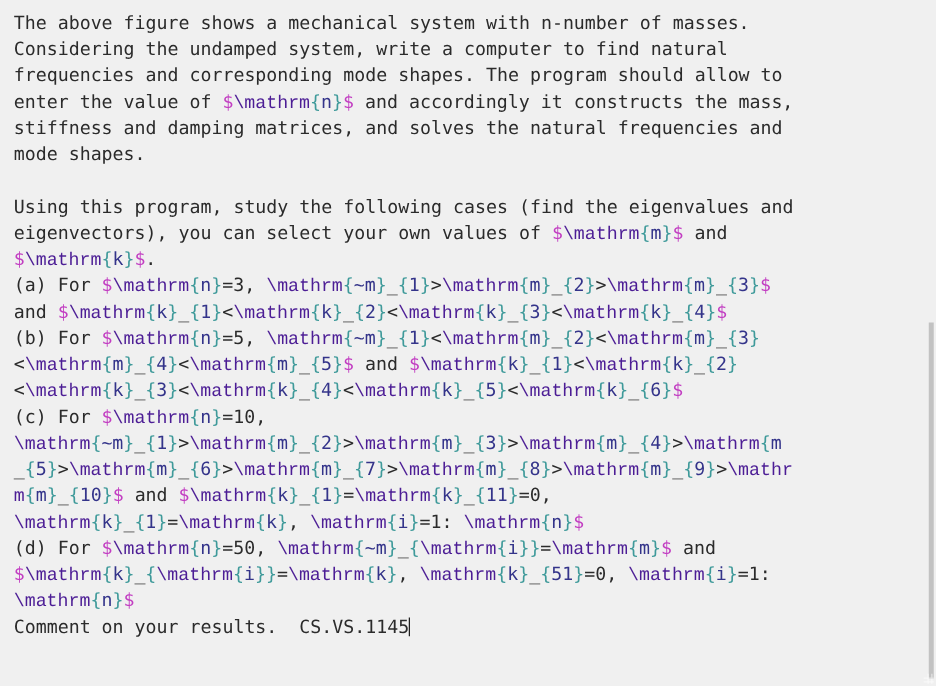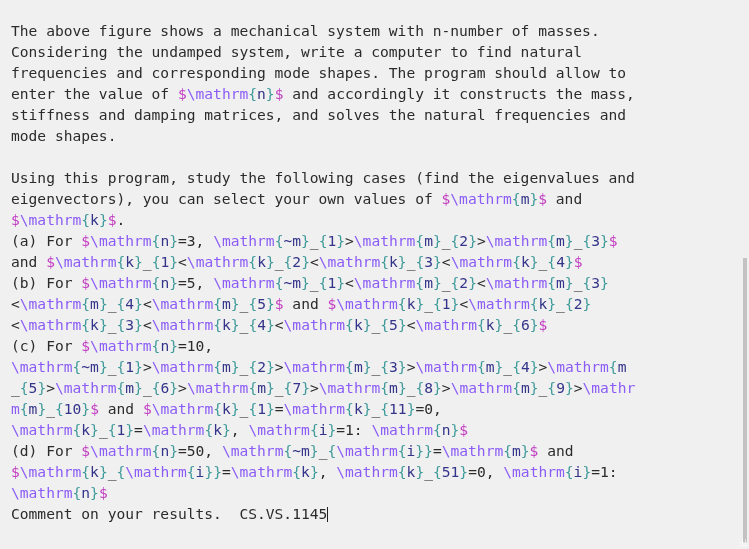--- a/index.html
+++ b/index.html
@@ -22,30 +22,29 @@
     padding: 8px 0 0 11px;
     overflow: hidden;
   }
   #code {
     font-family: "DejaVu Sans Mono", "Liberation Mono", monospace;
     font-size: 14.6px;
     line-height: 21px;
     color: #262626;
     white-space: pre;
     letter-spacing: 0px;
-    margin-top: 12px;
     -webkit-font-smoothing: antialiased;
   }
   .ln { display: block; height: 21px; }
   .ln.blank { height: 21px; }
 
   
   .t-text  { color: #2b2b2b; }
   .t-dollar{ color: #c23ec2; }
-  .t-cmd   { color: #8b5cf6; }
+  .t-cmd   { color: #4c1d95; font-family: Liberation Mono, monospace; }
   .t-brace { color: #3f9a9a; }
   .t-arg   { color: #34348a; }
 
   
   .caret {
     display: inline-block;
     width: 1px;
     height: 15px;
     background: #202020;
     vertical-align: -3px;

